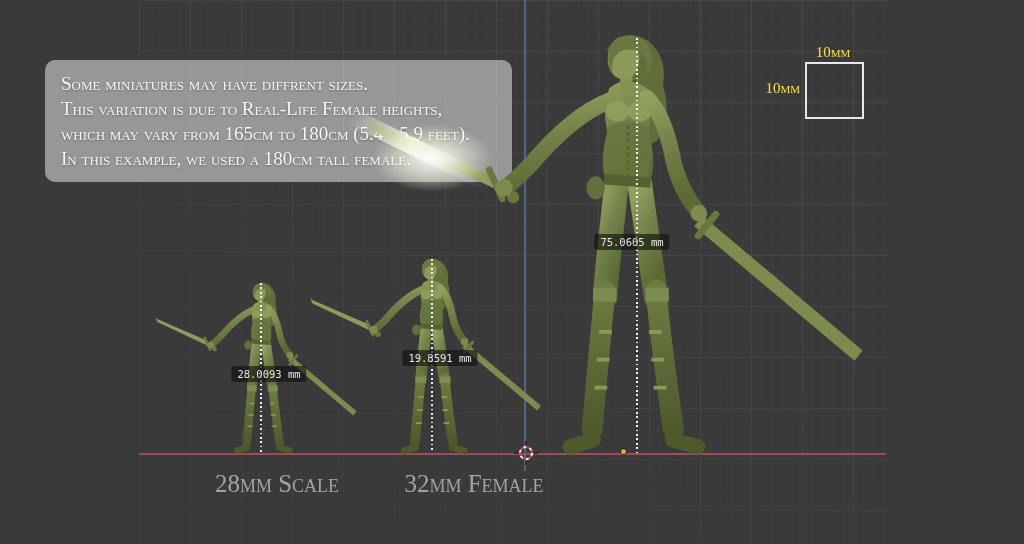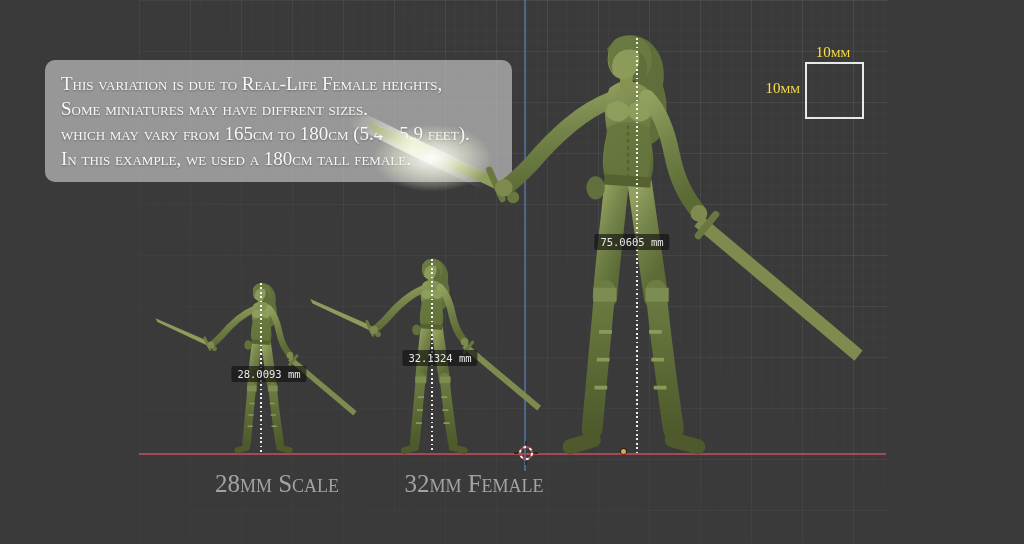--- a/index.html
+++ b/index.html
@@ -109,22 +109,22 @@
         <path d="M 41.5,9 Q 42,1 49,0.5 Q 58,0 60,8 Q 61,14 58,18 Q 59,10 54,7 Q 47,5 44,10 Q 42.5,13 43.5,17 Q 41,13 41.5,9 Z" fill="#6a7942"></path>
       </g>
     </defs>
   </svg>
 
   <div class="grid-band"></div>
   <div class="axis-z"></div>
   <div class="axis-x"></div>
 
   <div class="info-box">
+    <div>Some miniatures may have diffrent sizes.</div>
     <div>This variation is due to Real-Life Female heights,</div>
-    <div>Some miniatures may have diffrent sizes.</div>
     <div>which may vary from 165cm to 180cm (5.4 - 5.9 feet).</div>
     <div>In this example, we used a 180cm tall female.</div>
   </div>
 
   <svg class="fig" style="left:128.8px;top:278.4px" width="255" height="179.4" viewBox="-90 -5 270 190">
     <use href="#warrior" xlink:href="#warrior"></use>
   </svg>
   <svg class="fig" style="left:280.4px;top:252.6px" width="292.4" height="205.8" viewBox="-90 -5 270 190">
     <use href="#warrior" xlink:href="#warrior"></use>
   </svg>
@@ -133,21 +133,21 @@
   </svg>
 
   <div class="glow-beam"></div>
   <div class="glow-core"></div>
 
   <div class="dim-line" style="left:260px;top:283px;height:170px"></div>
   <div class="dim-line" style="left:431px;top:259px;height:194px"></div>
   <div class="dim-line" style="left:636px;top:38px;height:415px"></div>
 
   <div class="dim-label" style="left:269px;top:374px">28.0093 mm</div>
-  <div class="dim-label" style="left:440px;top:358px">32.1324 mm</div>
+  <div class="dim-label" style="left:440px;top:358px">19.8591 mm</div>
   <div class="dim-label" style="left:632px;top:242px">75.0605 mm</div>
 
   <div class="ref-square"></div>
   <div class="ref-label top">10mm</div>
   <div class="ref-label side">10mm</div>
 
   <svg class="cursor3d" width="28" height="28" viewBox="-14 -14 28 28">
     <path d="M 0,-12 L 0,-8 M 0,8 L 0,12 M -12,0 L -8,0 M 8,0 L 12,0" stroke="#2a2a2a" stroke-width="1.8"></path>
     <circle r="6" fill="none" stroke="#f0f0f0" stroke-width="2" stroke-dasharray="3.1 3.1"></circle>
     <circle r="6" fill="none" stroke="#c8403e" stroke-width="2" stroke-dasharray="3.1 3.1" stroke-dashoffset="3.1"></circle>

